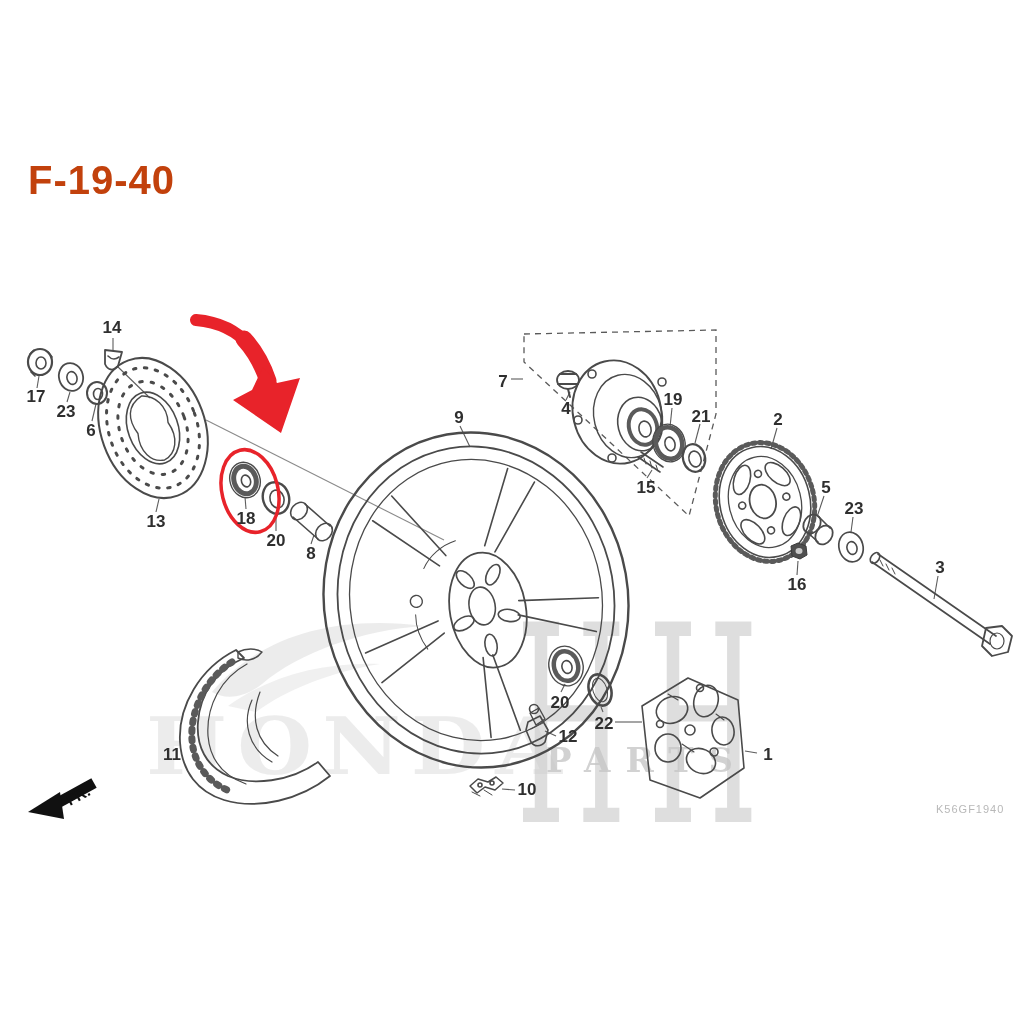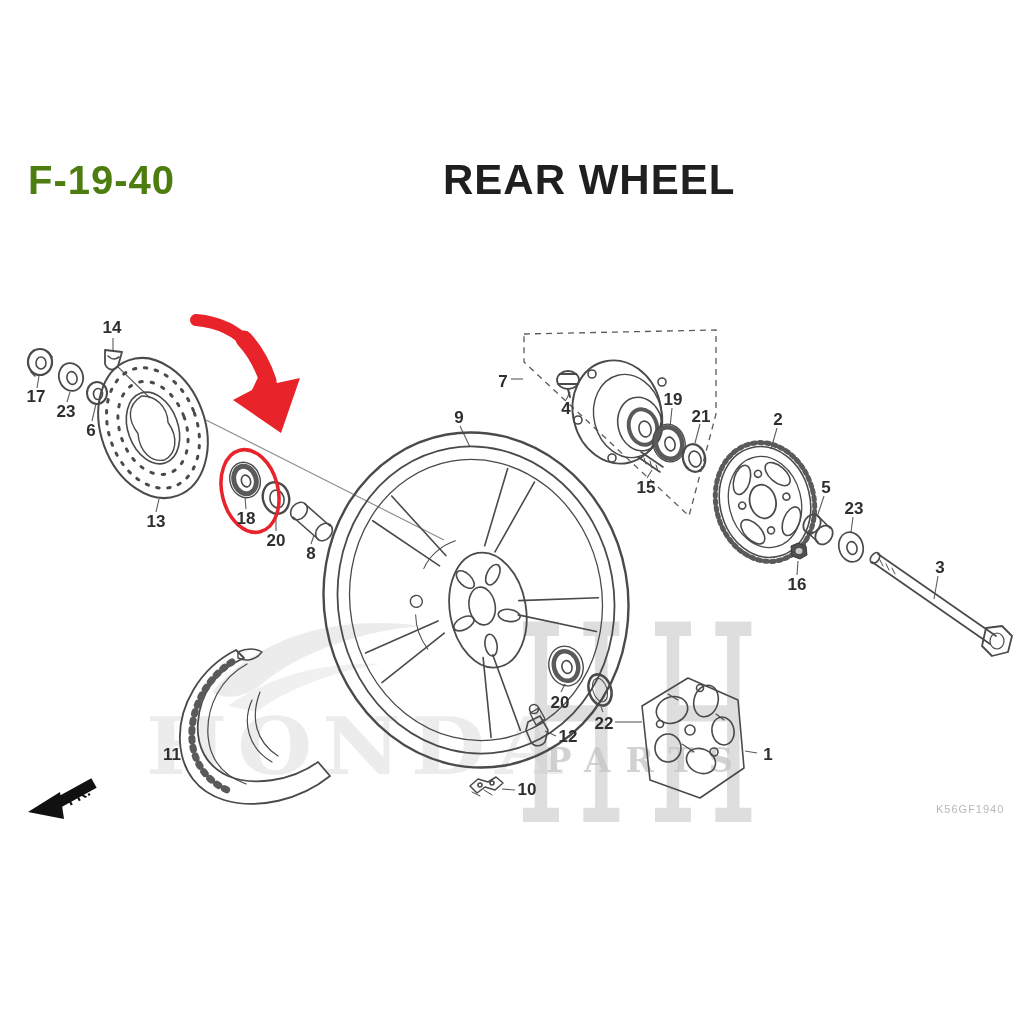--- a/index.html
+++ b/index.html
@@ -1,35 +1,34 @@
 <!DOCTYPE html>
 <html><head>
 <meta charset="utf-8">
 <style>
   html,body{margin:0;padding:0;background:#ffffff;}
   .stage{position:relative;width:1024px;height:1024px;background:#ffffff;overflow:hidden;
          font-family:"Liberation Sans",sans-serif;}
-  .page-code{position:absolute;left:28px;top:158px;font-size:40px;font-weight:bold;color:#4d7c0f;letter-spacing:1px;}
+  .page-code{position:absolute;left:28px;top:158px;font-size:40px;font-weight:bold;color:#c2410c;letter-spacing:1px;}
   .title{position:absolute;left:443px;top:156px;font-size:42px;font-weight:bold;color:#1f1f1f;letter-spacing:1px;}
   svg text.callout{font-family:"Liberation Sans",sans-serif;font-size:17px;font-weight:bold;fill:#2f2f2f;text-anchor:middle;}
   svg text.fr{font-family:"Liberation Sans",sans-serif;font-size:15px;font-weight:bold;fill:#111;}
   svg text.code{font-family:"Liberation Sans",sans-serif;font-size:11px;fill:#b8b8b8;letter-spacing:1px;}
   svg text.wm-h{font-family:"DejaVu Serif",serif;fill:#cbcbcb;opacity:.62;}
   svg text.wm-parts{font-family:"DejaVu Serif",serif;font-weight:bold;fill:#c7c7c7;opacity:.8;letter-spacing:15px;font-size:34px;}
   svg text.wm-brand{font-family:"DejaVu Serif",serif;font-weight:bold;fill:#dedede;opacity:.55;letter-spacing:10px;font-size:86px;}
   .art{stroke:#4a4a4a;stroke-width:1.6;fill:none;stroke-linecap:round;stroke-linejoin:round;}
   .leader{stroke:#5c5c5c;stroke-width:1.1;fill:none;}
 </style>
 </head>
 <body>
 
 <div class="stage">
 
   <div class="page-code">F-19-40</div>
-  <div class="title">REAR WHEEL</div>
 
   <svg width="1024" height="1024" viewBox="0 0 1024 1024">
 
     <g>
       <path d="M212,692 C258,638 332,614 424,626 C362,630 300,652 262,684 C244,698 226,700 212,692 Z" fill="#dadada" opacity="0.5"></path>
       <path d="M228,706 C270,676 322,662 380,664 C330,672 286,690 256,712 Z" fill="#e2e2e2" opacity="0.5"></path>
       <text class="wm-brand" transform="translate(146,774) scale(1,0.92)">HONDA</text>
       <text class="wm-h" font-size="275" transform="translate(516,822) scale(0.46,1)">H</text>
       <text class="wm-h" font-size="275" transform="translate(648,822) scale(0.46,1)">H</text>
       <text class="wm-parts" x="546" y="772">PARTS</text>

